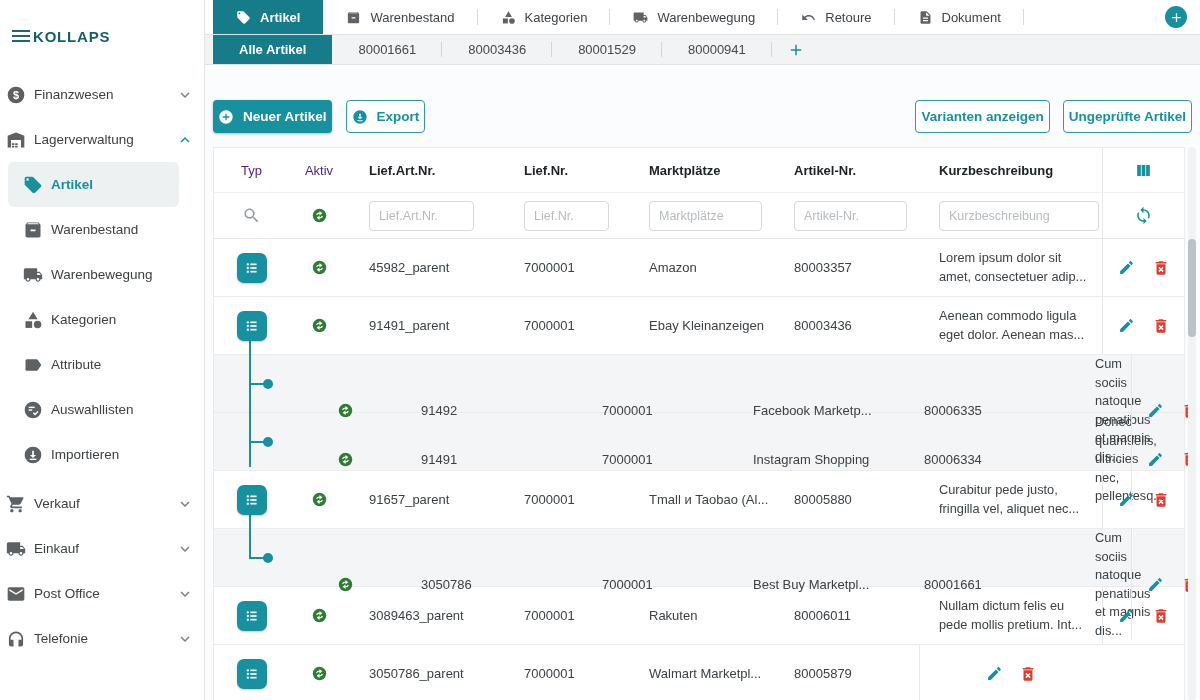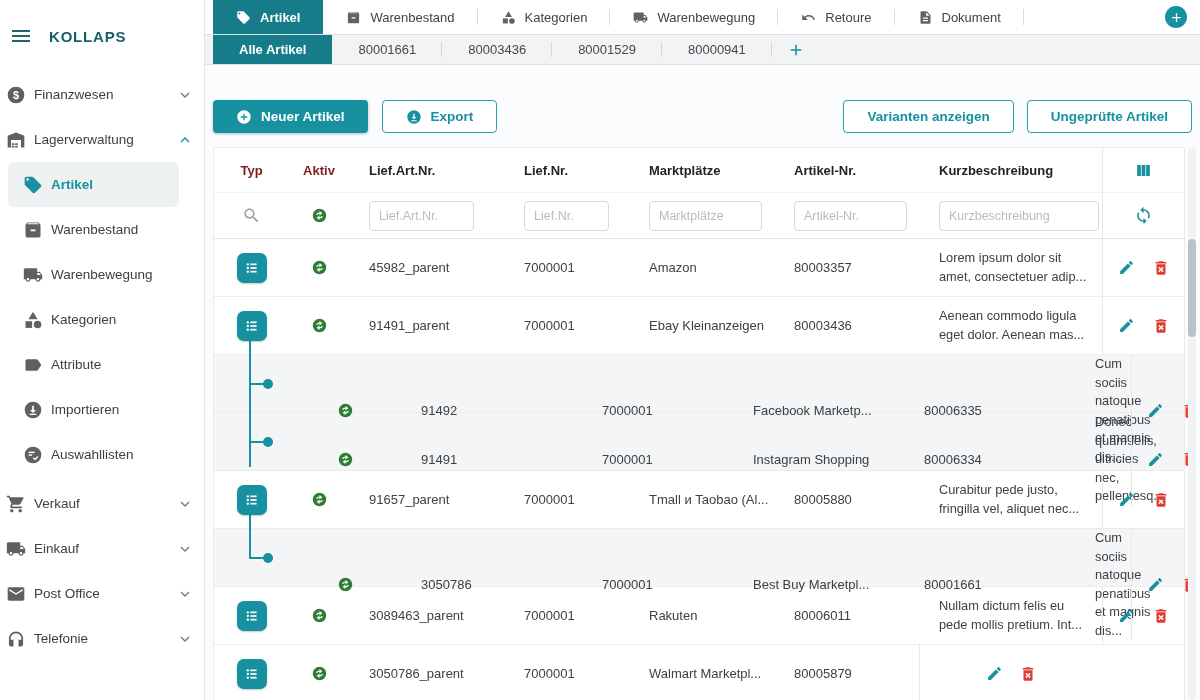--- a/index.html
+++ b/index.html
@@ -9,21 +9,21 @@
     --txt:#3C4043; --txt-dim:#5F6368; --bd:#E3E6E8;
   }
   *{box-sizing:border-box;margin:0;padding:0;font-family:"Liberation Sans",sans-serif;}
   html,body{width:1200px;height:700px;overflow:hidden;background:#fff;}
   body{display:flex;}
   .ic{width:20px;height:20px;flex:0 0 auto;}
   button{background:none;border:none;cursor:pointer;font-family:inherit;}
 
   
   .sidebar{width:205px;flex:0 0 205px;background:#fff;border-right:1px solid var(--bd);display:flex;flex-direction:column;overflow:hidden;}
-  .brand{height:72px;display:flex;align-items:center;padding-left:9px;gap:16px;}
+  .brand{height:72px;display:flex;align-items:center;padding-left:9px;gap:0;}
   .brand .ic{color:#25646E;width:24px;height:24px;}
   .brand-name{font-size:15px;font-weight:700;letter-spacing:.8px;color:#175F6A;}
   .nav-item{height:45px;display:flex;align-items:center;padding:0 10px 0 6px;gap:8px;cursor:pointer;color:var(--txt);font-size:13.5px;}
   .nav-item .ic{color:#5D6164;}
   .nav-item .chev{width:18px;height:18px;margin-left:auto;color:#7B8084;}
   .nav-item.expanded .chev{color:var(--teal);}
   .nav-item.sub{margin:0 25px 0 8px;padding-left:15px;border-radius:6px;}
   .nav-item.sub.active{background:#EEF1F1;color:var(--teal);font-weight:700;}
   .nav-item.sub.active .ic{color:var(--teal);}
   .nav-gap{height:4px;}
@@ -44,37 +44,37 @@
   .subtabbar{height:30px;background:#F1F3F4;border-bottom:1px solid #DFE2E4;display:flex;align-items:stretch;padding-left:8px;}
   .subtab{display:flex;align-items:center;padding:0 26px;font-size:13px;color:#45494D;position:relative;cursor:pointer;justify-content:flex-end;}
   .subtab::after{content:'';position:absolute;right:0;top:7px;bottom:7px;width:1px;background:#D3D6D8;}
   .subtab.active{background:var(--teal-dark);color:#fff;font-weight:700;}
   .subtab.active::after{display:none;}
   .subtab-add{align-self:center;color:var(--teal);padding:0 15px;display:flex;align-items:center;}
   .subtab-add .ic{width:18px;height:18px;}
 
   .content{flex:1;position:relative;min-height:0;}
   .toolbar{display:flex;align-items:center;margin:35px 8px 14px 8px;}
-  .btn{height:33px;border-radius:4px;font-size:13.5px;font-weight:700;display:inline-flex;align-items:center;gap:9px;padding:0 23px;}
+  .btn{height:33px;border-radius:4px;font-size:13.5px;font-weight:700;display:inline-flex;align-items:center;gap:9px;padding:0 5px;}
   .btn .ic{width:16px;height:16px;}
   .btn-primary{background:var(--teal);color:#fff;box-shadow:0 1px 3px rgba(0,0,0,.28);}
   .btn-outline{background:#fff;color:var(--teal);border:1px solid #2B9CAB;}
   .tb-left{display:flex;gap:14px;}
   .tb-right{display:flex;gap:13px;margin-left:auto;}
 
   
   .table-card{margin-left:8px;width:972px;background:#fff;border:1px solid #E9EBEC;border-bottom:none;}
   .trow{display:grid;grid-template-columns:75px 60px 155px 125px 145px 145px 1fr 82px;align-items:center;}
   .cell{display:flex;align-items:center;min-width:0;}
   .c-text{padding-left:20px;font-size:13px;color:#3B4145;}
   .c-typ,.c-aktiv{justify-content:center;position:relative;height:100%;}
   .c-actions{justify-content:center;gap:4px;border-left:1px solid #E6E8E9;height:100%;}
   .thead{height:44px;}
   .thead .c-text{font-weight:700;color:#202428;}
-  .thead .c-typ,.thead .c-aktiv{font-weight:700;color:#7f1d1d;font-size:13px;}
+  .thead .c-typ,.thead .c-aktiv{font-weight:400;color:#4c1d95;font-size:13px;}
   .filter-row{height:47px;border-top:1px solid #F0F1F2;border-bottom:1px solid #E4E6E8;}
   .filter-row input{height:30px;border:1px solid #D5D9DB;border-radius:4px;margin-left:20px;padding:0 9px;font-size:12.5px;color:#3B4145;outline:none;background:#fff;}
   .filter-row input::placeholder{color:#B7BCC0;}
   .in-1{width:105px;} .in-2{width:85px;} .in-3{width:113px;} .in-4{width:113px;} .in-5{width:160px;}
   .row{height:58px;border-bottom:1px solid #ECECED;background:#fff;}
   .row.shaded{background:#F4F5F6;gap:26px;}
   .c-desc{font-size:12.8px;line-height:1.45;color:#3B4145;padding-right:10px;white-space:normal;}
   .typ-badge{width:30px;height:30px;border-radius:7px;background:var(--teal);display:flex;align-items:center;justify-content:center;box-shadow:0 1px 2px rgba(0,0,0,.22);position:relative;z-index:2;cursor:pointer;}
   .typ-badge .ic{width:20px;height:20px;color:#fff;}
   .aktiv-ic{color:var(--green);display:flex;cursor:pointer;}
@@ -156,36 +156,36 @@
       <div class="nav-item sub">
         <svg viewBox="0 0 24 24" fill="currentColor" fill-rule="evenodd" class="ic ">
           <path d="M17.63 5.84C17.27 5.33 16.67 5 16 5L5 5.01C3.9 5.01 3 5.9 3 7v10c0 1.1.9 1.99 2 1.99L16 19c.67 0 1.27-.33 1.63-.84L22 12z"></path>
         </svg>
         <span class="nav-label">Attribute</span>
       </div>
       <div class="nav-item sub">
         <svg viewBox="0 0 24 24" fill="currentColor" fill-rule="evenodd" class="ic ">
           <circle cx="12" cy="12" r="10"></circle>
           <g fill="#fff">
-            <path d="M12 15.6 8.4 12H11V6.8h2V12h2.6z"></path>
-            <rect x="8" y="16.4" width="8" height="1.6"></rect>
-          </g>
-        </svg>
-        <span class="nav-label">Importieren</span>
-      </div>
-      <div class="nav-item sub">
-        <svg viewBox="0 0 24 24" fill="currentColor" fill-rule="evenodd" class="ic ">
-          <circle cx="12" cy="12" r="10"></circle>
-          <g fill="#fff">
             <rect x="6.8" y="8" width="7.2" height="1.7"></rect>
             <rect x="6.8" y="11.2" width="4.2" height="1.7"></rect>
             <path d="M13 14.6l1.5 1.5 2.8-2.8 1.2 1.2-4 4-2.7-2.7z"></path>
           </g>
         </svg>
         <span class="nav-label">Auswahllisten</span>
+      </div>
+      <div class="nav-item sub">
+        <svg viewBox="0 0 24 24" fill="currentColor" fill-rule="evenodd" class="ic ">
+          <circle cx="12" cy="12" r="10"></circle>
+          <g fill="#fff">
+            <path d="M12 15.6 8.4 12H11V6.8h2V12h2.6z"></path>
+            <rect x="8" y="16.4" width="8" height="1.6"></rect>
+          </g>
+        </svg>
+        <span class="nav-label">Importieren</span>
       </div>
       <div class="nav-gap"></div>
       <div class="nav-item">
         <svg viewBox="0 0 24 24" fill="currentColor" fill-rule="evenodd" class="ic ">
           <path d="M7 18c-1.1 0-1.99.9-1.99 2S5.9 22 7 22s2-.9 2-2-.9-2-2-2zM1 2v2h2l3.6 7.59-1.35 2.45c-.16.28-.25.61-.25.96 0 1.1.9 2 2 2h12v-2H7.42c-.14 0-.25-.11-.25-.25l.03-.12.9-1.63h7.45c.75 0 1.41-.41 1.75-1.03l3.58-6.49c.08-.14.12-.31.12-.48 0-.55-.45-1-1-1H5.21l-.94-2H1zm16 16c-1.1 0-1.99.9-1.99 2s.89 2 1.99 2 2-.9 2-2-.9-2-2-2z"></path>
         </svg>
         <span class="nav-label">Verkauf</span>
         <svg viewBox="0 0 24 24" fill="currentColor" fill-rule="evenodd" class="ic chev">
           <path d="M16.59 8.59 12 13.17 7.41 8.59 6 10l6 6 6-6z"></path>
         </svg>

